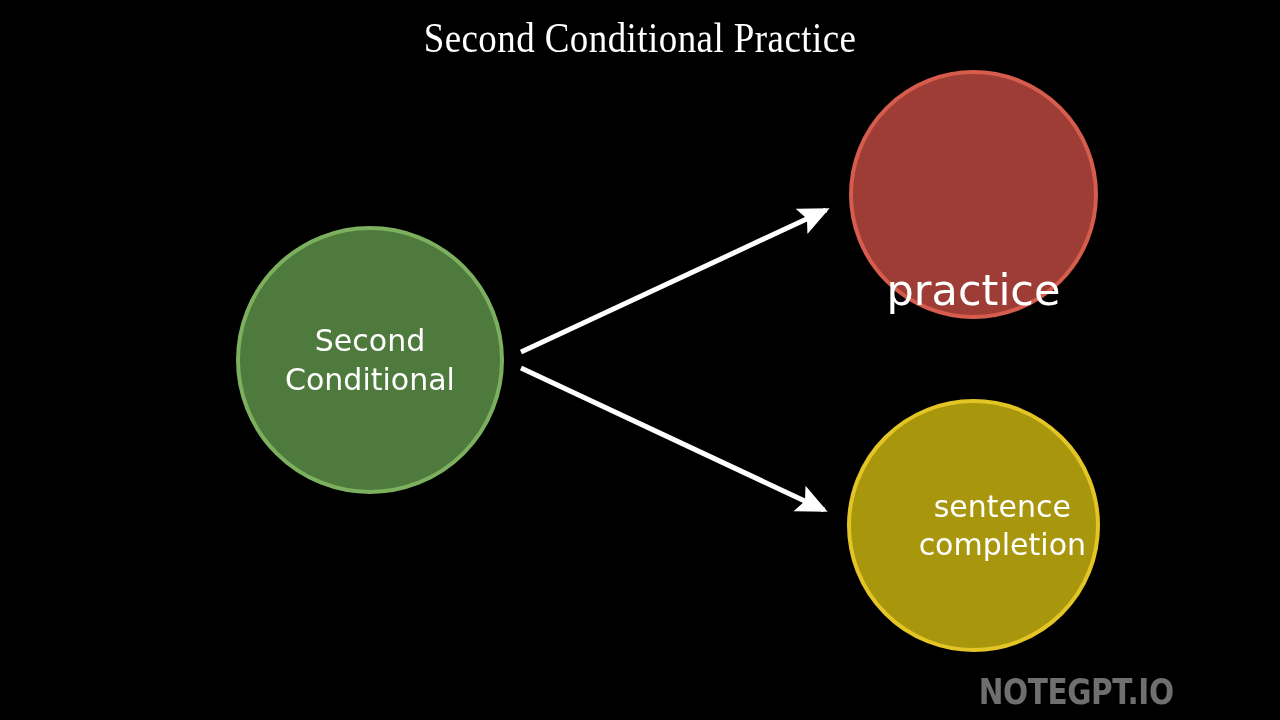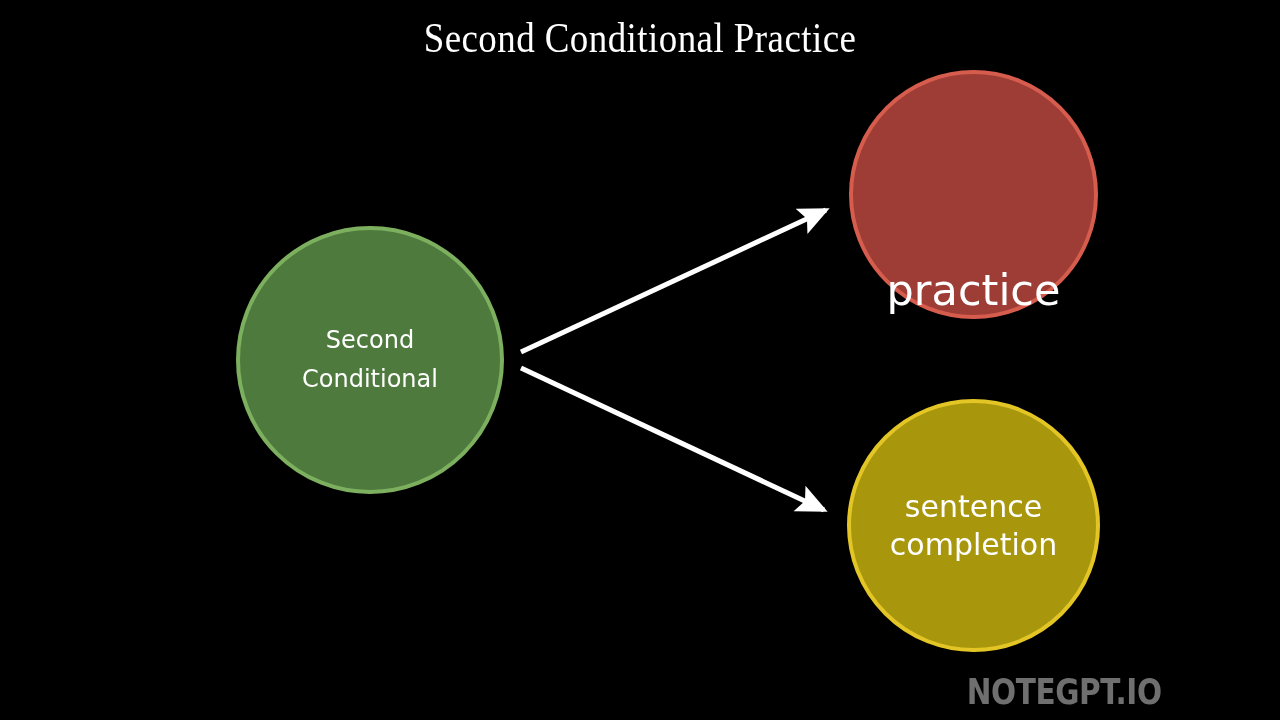--- a/index.html
+++ b/index.html
@@ -11,20 +11,21 @@
     width: 1280px;
     height: 720px;
     overflow: hidden;
     font-family: "DejaVu Sans", sans-serif;
   }
   #stage {
     position: relative;
     width: 1176px;
     height: 720px;
     background: #000000;
+    padding-left: 12px;
   }
 
   
   #page-title {
     position: absolute;
     left: 0;
     top: 12px;
     width: 1280px;
     text-align: center;
     color: #ffffff;
@@ -66,21 +67,21 @@
     white-space: pre-line;
   }
 
   #node-second-conditional {
     left: 236px;
     top: 226px;
     width: 268px;
     height: 268px;
     background: #4e7a3d;
     border: 4px solid #7cb05e;
-    font-size: 24px;
+    font-size: 30px;
     line-height: 39px;
   }
 
   #node-practice {
     left: 849px;
     top: 70px;
     width: 249px;
     height: 249px;
     background: #9e3d35;
     border: 4px solid #d65c4d;
@@ -91,20 +92,21 @@
 
   #node-sentence-completion {
     left: 847px;
     top: 399px;
     width: 253px;
     height: 253px;
     background: #a8960d;
     border: 4px solid #e3c526;
     font-size: 30px;
     line-height: 38px;
+    justify-content: flex-end;
   }
 
   
   #watermark {
     position: absolute;
     right: 14px;
     bottom: 8px;
     color: #6f6f6f;
     font-family: "DejaVu Sans", sans-serif;
     font-size: 36px;

